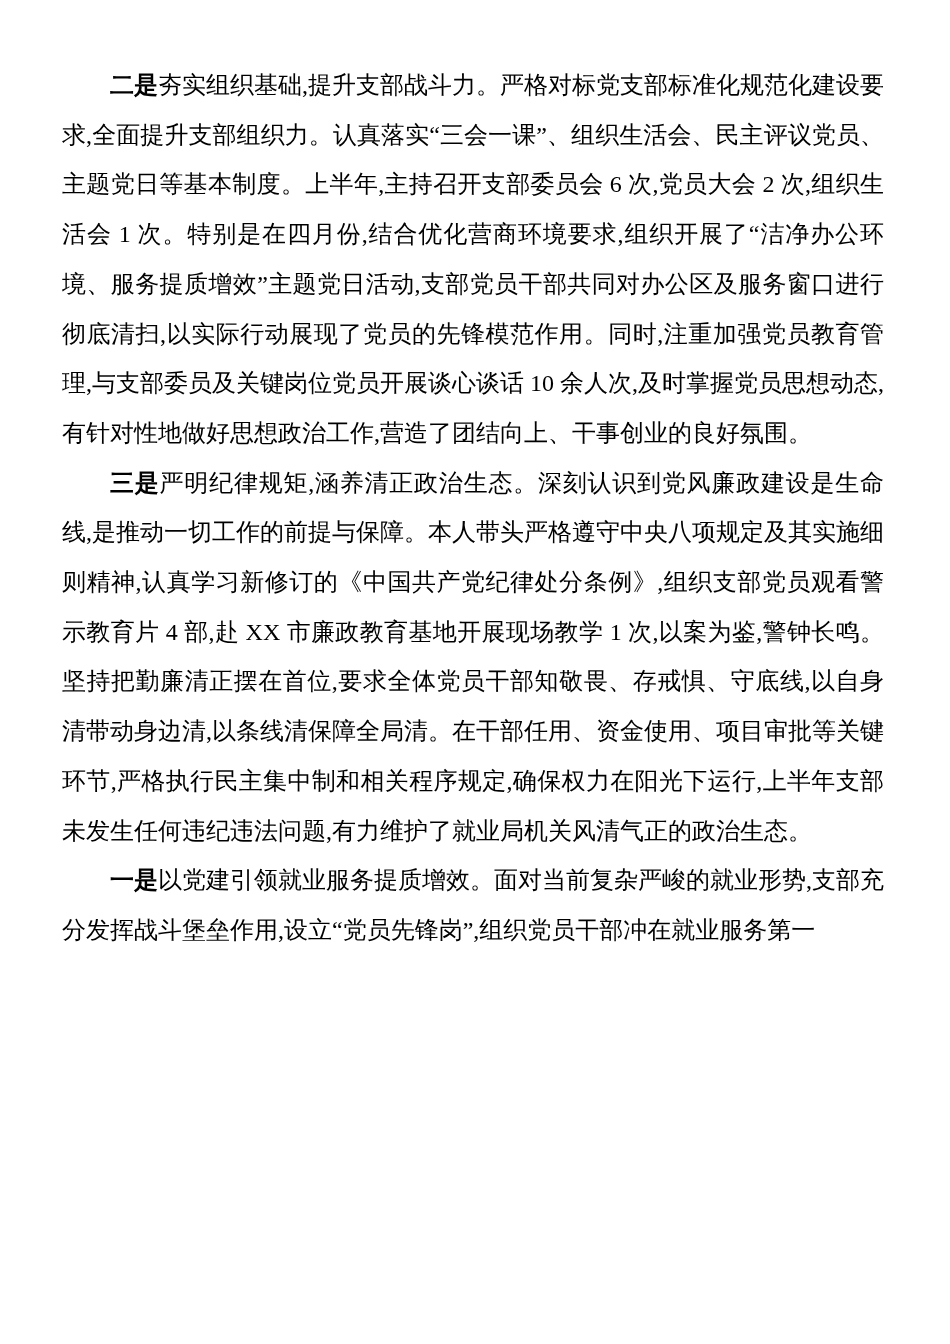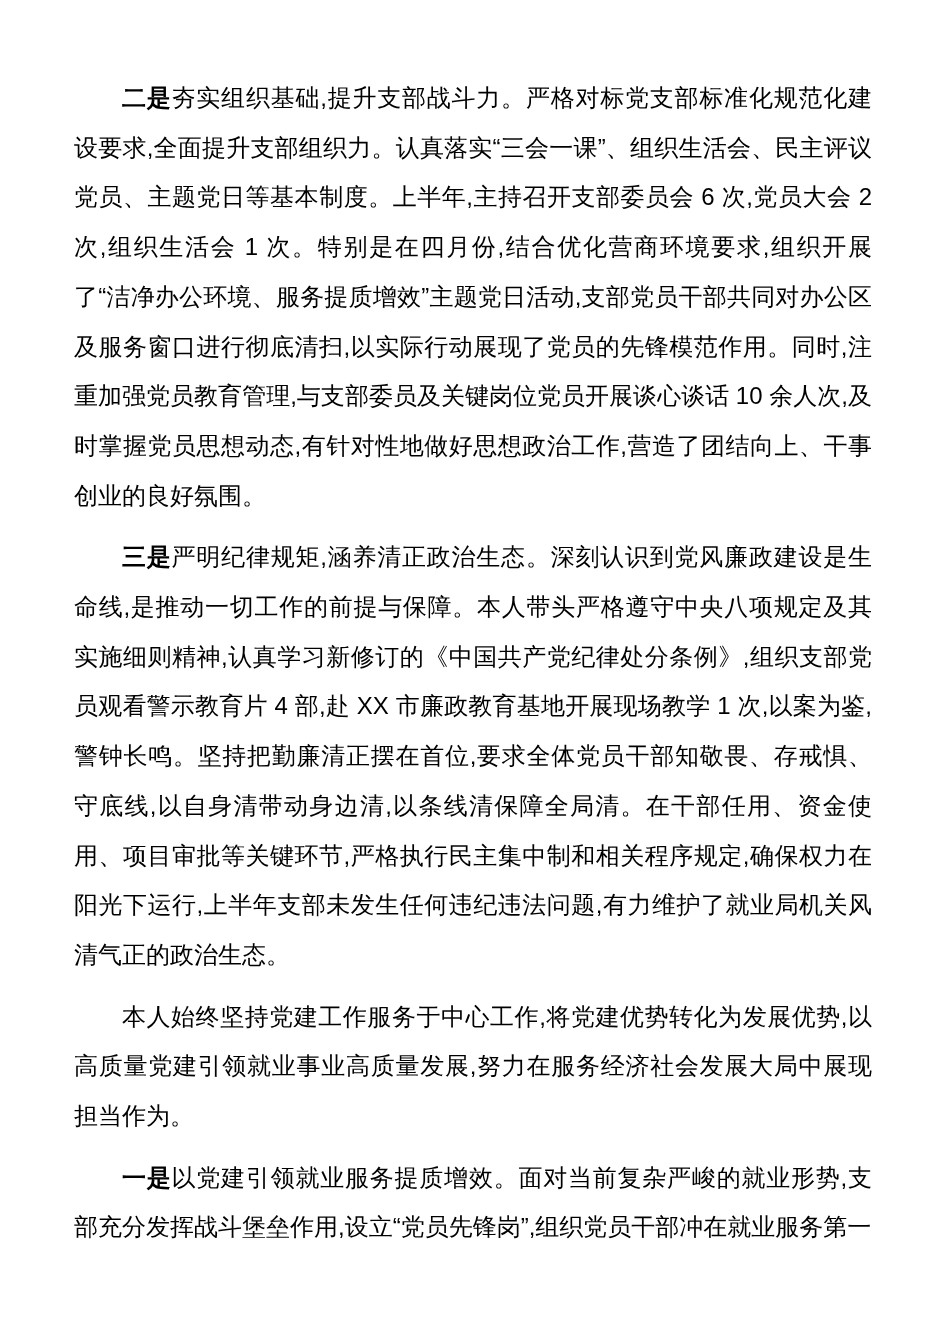--- a/index.html
+++ b/index.html
@@ -20,35 +20,35 @@
     background: #ffffff;
     color: #000000;
     font-family: "Liberation Sans", "DejaVu Sans", sans-serif;
     font-size: 24px;
     line-height: 49.7px;
     text-align: justify;
     text-justify: inter-ideograph;
     overflow: hidden;
   }
   .para {
-    margin: 12px;
+    margin: 0;
     padding: 0;
     text-indent: 2em;
+    font-family: Liberation Serif, serif;
   }
   .lead {
     font-weight: bold;
   }
 </style>
 </head>
 <body>
 
 <div class="page">
 
   <p class="para"><span class="lead">二是</span><span>夯实组织基础,提升支部战斗力。严格对标党支部标准化规范化建设要求,全面提升支部组织力。认真落实“三会一课”、组织生活会、民主评议党员、主题党日等基本制度。上半年,主持召开支部委员会 6 次,党员大会 2 次,组织生活会 1 次。特别是在四月份,结合优化营商环境要求,组织开展了“洁净办公环境、服务提质增效”主题党日活动,支部党员干部共同对办公区及服务窗口进行彻底清扫,以实际行动展现了党员的先锋模范作用。同时,注重加强党员教育管理,与支部委员及关键岗位党员开展谈心谈话 10 余人次,及时掌握党员思想动态,有针对性地做好思想政治工作,营造了团结向上、干事创业的良好氛围。</span></p>
 
   <p class="para"><span class="lead">三是</span><span>严明纪律规矩,涵养清正政治生态。深刻认识到党风廉政建设是生命线,是推动一切工作的前提与保障。本人带头严格遵守中央八项规定及其实施细则精神,认真学习新修订的《中国共产党纪律处分条例》,组织支部党员观看警示教育片 4 部,赴 XX 市廉政教育基地开展现场教学 1 次,以案为鉴,警钟长鸣。坚持把勤廉清正摆在首位,要求全体党员干部知敬畏、存戒惧、守底线,以自身清带动身边清,以条线清保障全局清。在干部任用、资金使用、项目审批等关键环节,严格执行民主集中制和相关程序规定,确保权力在阳光下运行,上半年支部未发生任何违纪违法问题,有力维护了就业局机关风清气正的政治生态。</span></p>
 
 
-  <p class="para"><span class="lead"></span><span>本人始终坚持党建工作服务于中心工作,将党建优势转化为发展优势,以高质量党建引领就业事业高质量发展,努力在服务经济社会发展大局中展现担当作为。</span></p>
 
   <p class="para"><span class="lead">一是</span><span>以党建引领就业服务提质增效。面对当前复杂严峻的就业形势,支部充分发挥战斗堡垒作用,设立“党员先锋岗”,组织党员干部冲在就业服务第一</span></p>
 
 </div>
 
 </body></html>

